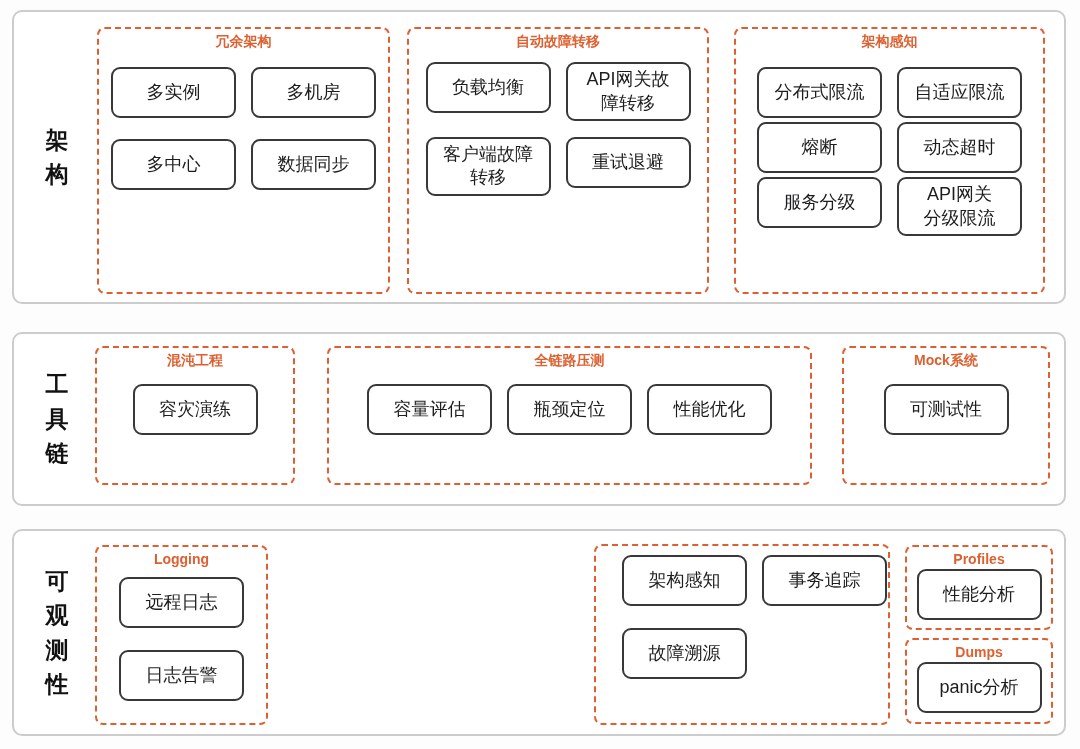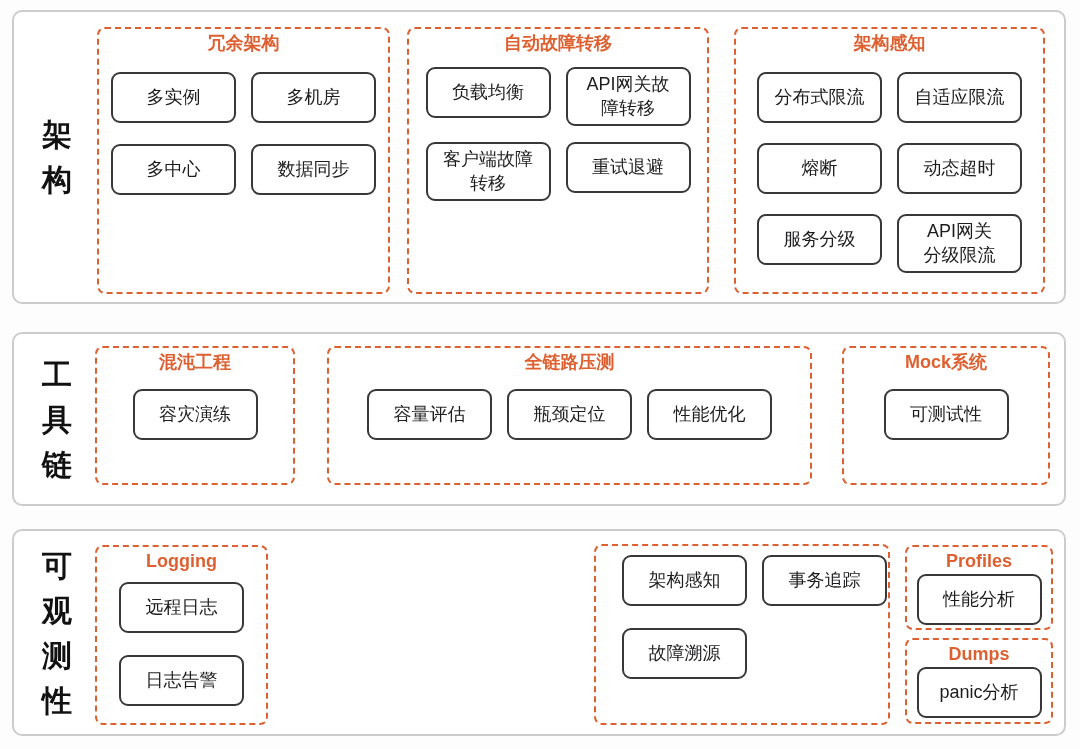--- a/index.html
+++ b/index.html
@@ -23,36 +23,36 @@
   }
   .panel-label {
     position: absolute;
     left: 0; top: 0;
     width: 86px; height: 100%;
     display: flex; align-items: center; justify-content: center;
   }
   .panel-label span {
     display: block;
     width: 1.3em;
-    font-size: 30px;
+    font-size: 23px;
     font-weight: 700;
     color: #111111;
     text-align: center;
     line-height: 1.5;
     word-break: break-all;
   }
   .group {
     position: absolute;
     border: 2px dashed var(--accent, #DE6030);
     border-radius: 8px;
   }
   .group-title {
     margin-top: 3px;
     text-align: center;
-    font-size: 18px;
+    font-size: 14px;
     font-weight: 700;
     line-height: 1.3;
     color: var(--accent, #DE6030);
   }
   .rows {
     display: flex;
     flex-direction: column;
     align-items: center;
     margin-top: 17px;
     gap: 21px;
@@ -121,21 +121,21 @@
         <div class="row">
           <div class="box">客户端故障
 转移</div>
           <div class="box">重试退避</div>
         </div>
       </div>
     </div>
 
     <div class="group" style="left:720px; top:15px; width:311px; height:267px;">
       <div class="group-title">架构感知</div>
-      <div class="rows" style="gap:20px;">
+      <div class="rows" style="gap:4px;">
         <div class="row">
           <div class="box">分布式限流</div>
           <div class="box">自适应限流</div>
         </div>
         <div class="row">
           <div class="box">熔断</div>
           <div class="box">动态超时</div>
         </div>
         <div class="row">
           <div class="box">服务分级</div>

